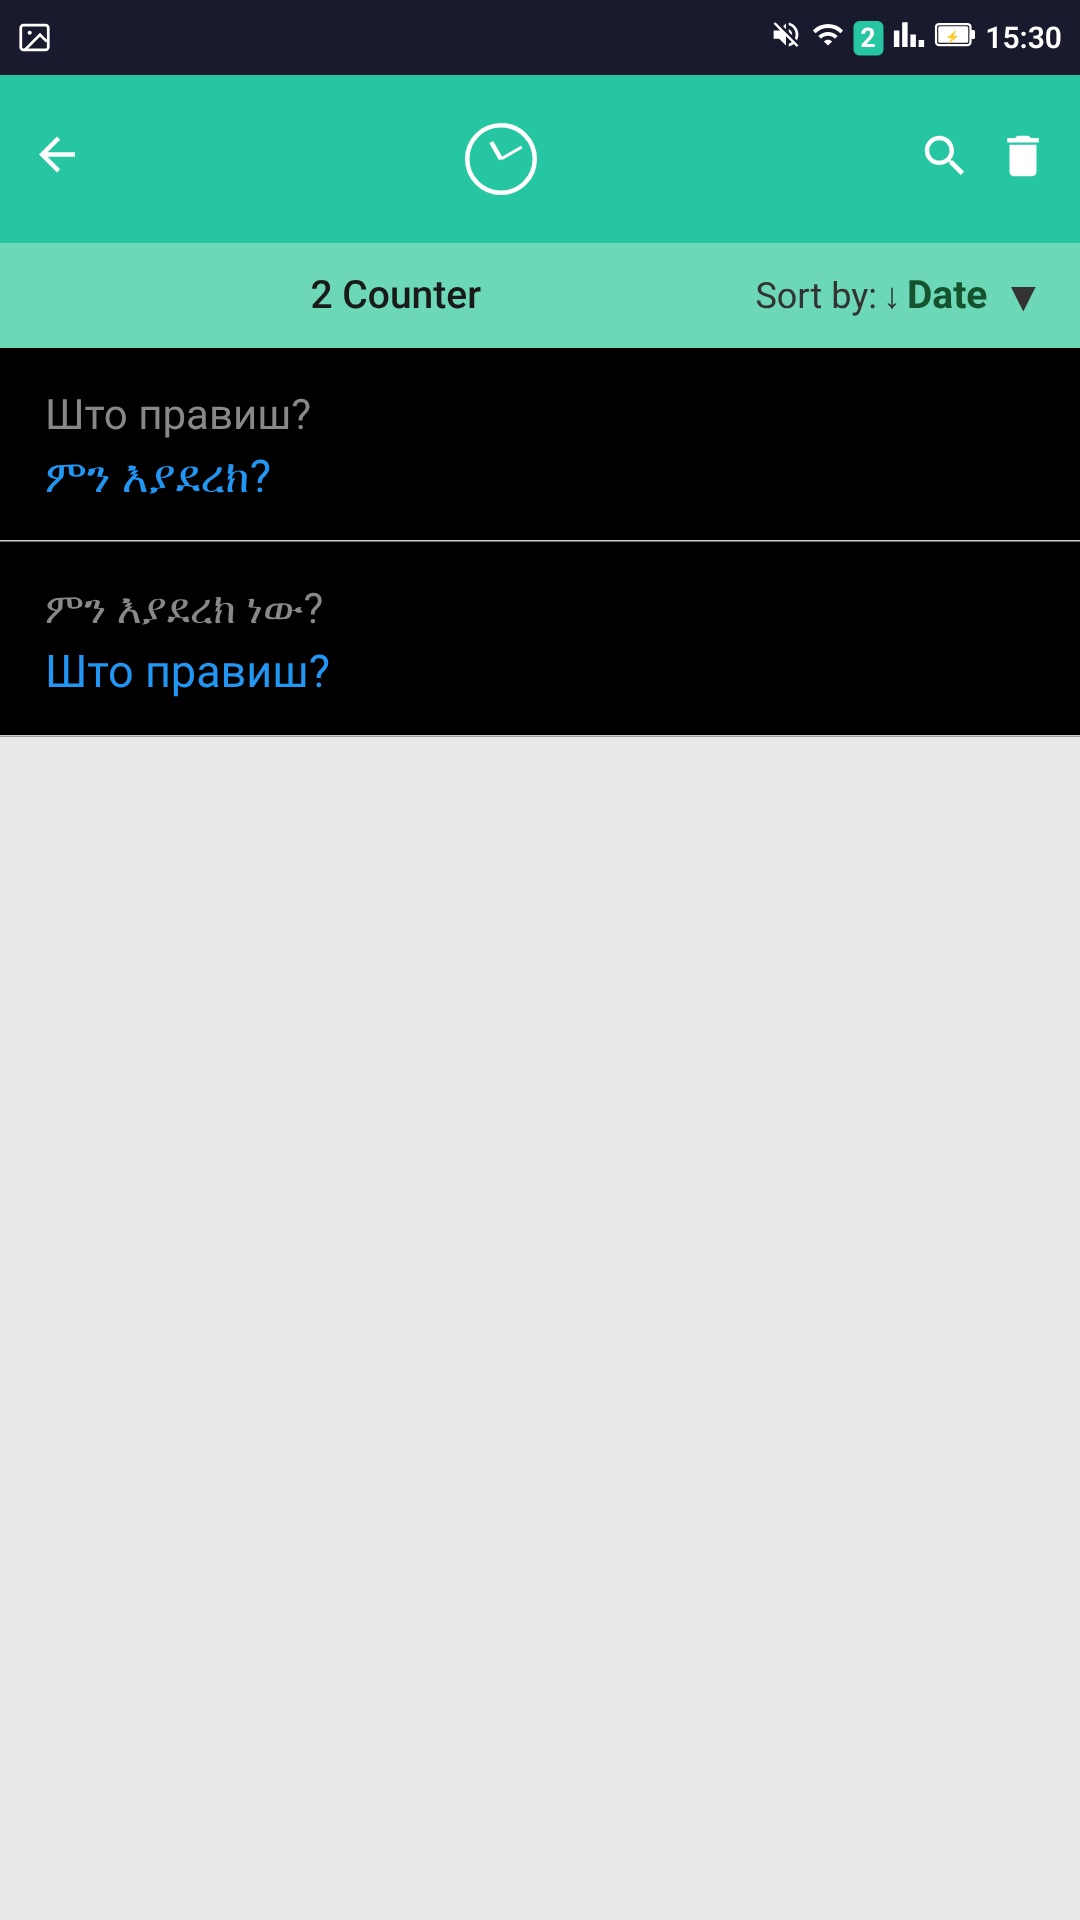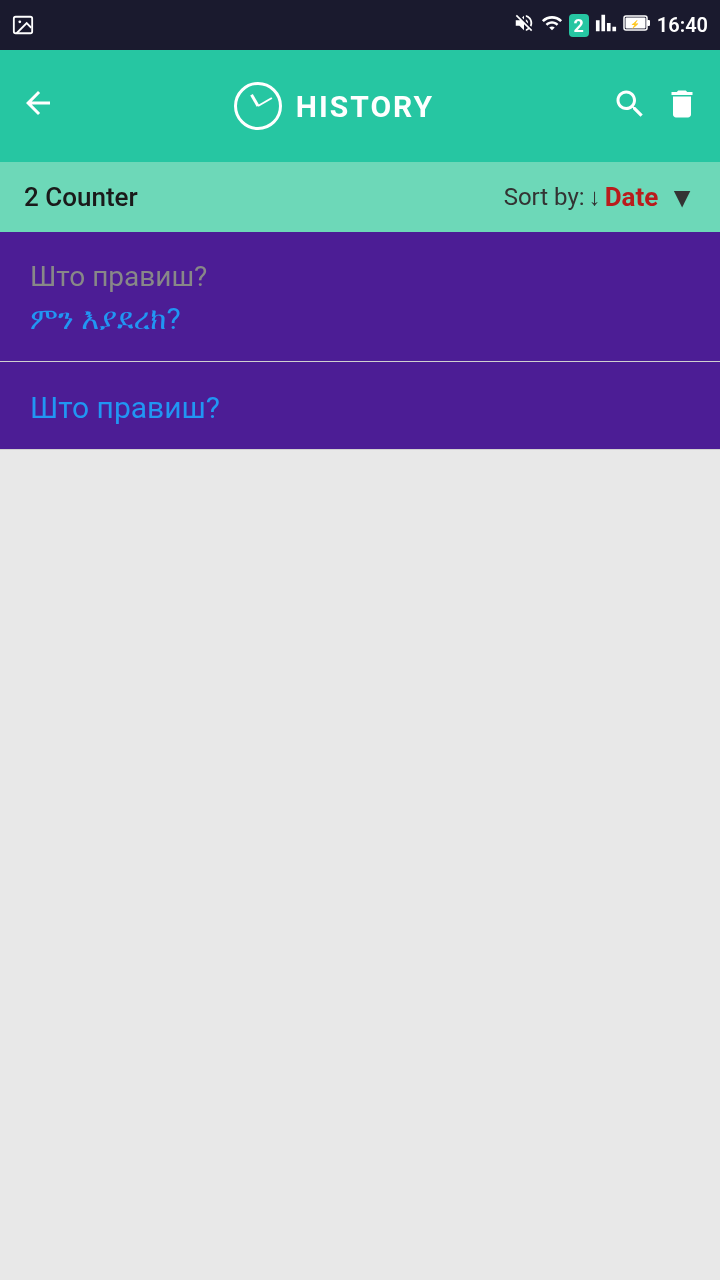--- a/index.html
+++ b/index.html
@@ -110,51 +110,52 @@
     }
 
     
     .sort-bar {
       width: 720px;
       height: 70px;
       background: #6dd8b8;
       display: flex;
       align-items: center;
       padding: 0 24px;
+      text-align: center;
     }
     .counter-label {
       color: #1a1a1a;
       font-size: 26px;
       font-weight: 500;
       flex: 1;
     }
     .sort-by-label {
       color: #333;
       font-size: 24px;
       margin-right: 4px;
     }
     .sort-down-arrow {
       color: #333;
       font-size: 24px;
       margin-right: 4px;
     }
     .sort-date-label {
-      color: #b91c1c;
+      color: #14532d;
       font-size: 26px;
       font-weight: 700;
       margin-right: 10px;
     }
     .sort-dropdown-arrow {
       color: #333;
       font-size: 28px;
     }
 
     
     .history-list {
-      background: #4c1d95;
+      background: #000000;
       width: 720px;
     }
     .history-item {
       padding: 28px 30px 24px 30px;
       border-bottom: 1px solid #d0d0d0;
       cursor: pointer;
     }
     .history-item-source {
       color: #888;
       font-size: 28px;
@@ -203,36 +204,35 @@
       </svg>
     </span>
     <span style="font-size:15px;">
       <svg width="28" height="18" viewBox="0 0 28 18" fill="white">
         <rect x="1" y="2" width="23" height="14" rx="2" ry="2" fill="none" stroke="white" stroke-width="1.5"></rect>
         <rect x="24" y="6" width="3" height="6" rx="1" fill="white"></rect>
         <rect x="2.5" y="3.5" width="20" height="11" rx="1" fill="white"></rect>
         <text x="7" y="13" font-size="8" fill="#26c6a2" font-weight="bold">⚡</text>
       </svg>
     </span>
-    <span style="font-size:20px;font-weight:600;">16:40</span>
+    <span style="font-size:20px;font-weight:600;">15:30</span>
   </div>
 </div>
 
 <div class="app-bar">
   <div class="back-btn">
     <svg width="36" height="36" viewBox="0 0 24 24" fill="white">
       <path d="M20 11H7.83l5.59-5.59L12 4l-8 8 8 8 1.41-1.41L7.83 13H20v-2z"></path>
     </svg>
   </div>
   <div class="app-bar-title">
     <div class="clock-icon-circle">
       <div class="clock-hand-hour"></div>
       <div class="clock-hand-min"></div>
     </div>
-    <span class="app-bar-title-text">HISTORY</span>
   </div>
   <div class="search-btn">
     <svg width="36" height="36" viewBox="0 0 24 24" fill="white">
       <path d="M15.5 14h-.79l-.28-.27C15.41 12.59 16 11.11 16 9.5 16 5.91 13.09 3 9.5 3S3 5.91 3 9.5 5.91 16 9.5 16c1.61 0 3.09-.59 4.23-1.57l.27.28v.79l5 4.99L20.49 19l-4.99-5zm-6 0C7.01 14 5 11.99 5 9.5S7.01 5 9.5 5 14 7.01 14 9.5 11.99 14 9.5 14z"></path>
     </svg>
   </div>
   <div class="delete-btn trash-icon">
     <svg viewBox="0 0 24 24" fill="white">
       <path d="M6 19c0 1.1.9 2 2 2h8c1.1 0 2-.9 2-2V7H6v12zM19 4h-3.5l-1-1h-5l-1 1H5v2h14V4z"></path>
     </svg>
@@ -248,15 +248,16 @@
 </div>
 
 <div class="history-list">
 
   <div class="history-item">
     <div class="history-item-source">Што правиш?</div>
     <div class="history-item-translation">ምን እያደረክ?</div>
   </div>
 
   <div class="history-item">
+    <div class="history-item-source">ምን እያደረክ ነው?</div>
     <div class="history-item-translation">Што правиш?</div>
   </div>
 </div>
 
 </body></html>

